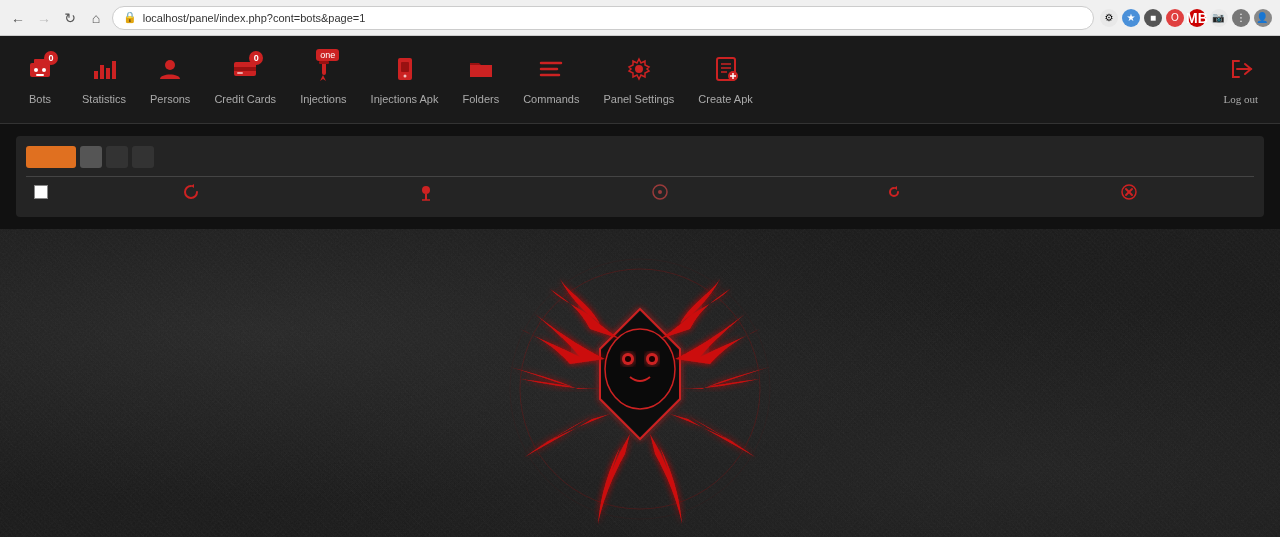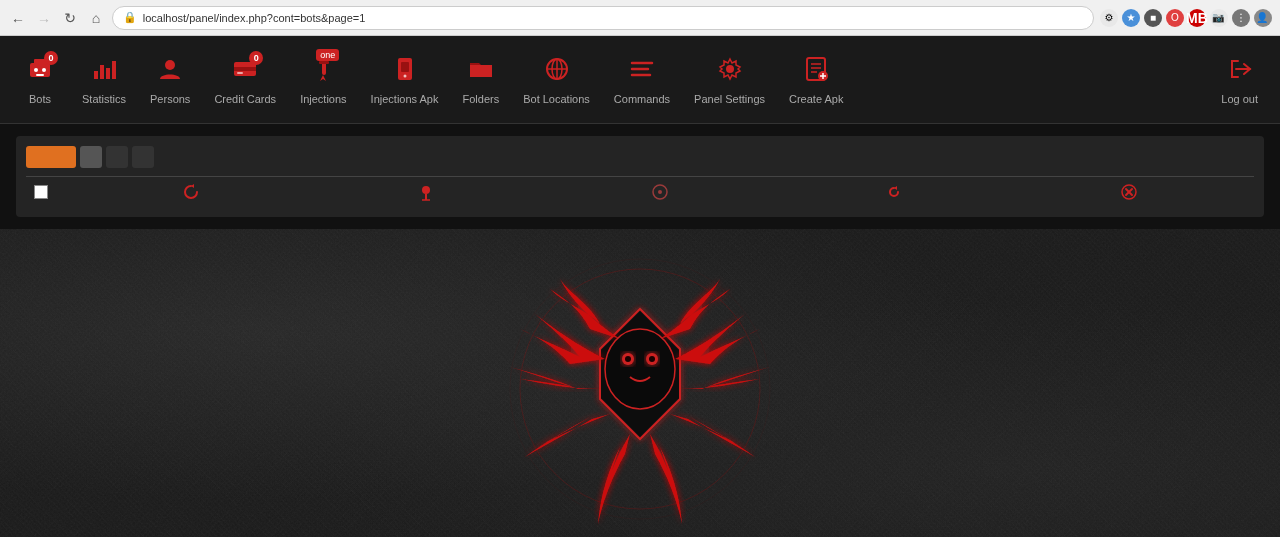--- a/index.html
+++ b/index.html
@@ -111,20 +111,21 @@
     }
     .logout-btn {
       margin-left: auto;
       display: flex;
       flex-direction: column;
       align-items: center;
       justify-content: center;
       color: #aaa;
       cursor: pointer;
       padding: 8px 12px;
+      font-family: Liberation Serif, serif;
     }
     .logout-icon {
       font-size: 24px;
       color: #cc2222;
       margin-bottom: 4px;
     }
 
     
     .table-section {
       background: rgba(40,40,40,0.85);
@@ -309,31 +310,20 @@
     <div class="nav-icon">
       <svg width="28" height="28" viewBox="0 0 28 28" fill="none">
         <path d="M3 10 L3 22 L25 22 L25 10 Z" fill="#cc2222"></path>
         <path d="M3 10 L3 8 L12 8 L14 10 Z" fill="#991111"></path>
       </svg>
     </div>
     <span class="nav-label">Folders</span>
   </div>
 
 
-  <div class="nav-item">
-    <div class="nav-icon">
-      <svg width="28" height="28" viewBox="0 0 28 28" fill="none">
-        <circle cx="14" cy="14" r="10" stroke="#cc2222" stroke-width="2" fill="none"></circle>
-        <ellipse cx="14" cy="14" rx="5" ry="10" stroke="#cc2222" stroke-width="1.5" fill="none"></ellipse>
-        <line x1="4" y1="14" x2="24" y2="14" stroke="#cc2222" stroke-width="1.5"></line>
-        <line x1="14" y1="4" x2="14" y2="24" stroke="#cc2222" stroke-width="1.5"></line>
-      </svg>
-    </div>
-    <span class="nav-label">Bot Locations</span>
-  </div>
 
   <div class="nav-item">
     <div class="nav-icon">
       <svg width="28" height="28" viewBox="0 0 28 28" fill="none">
         <line x1="4" y1="8" x2="24" y2="8" stroke="#cc2222" stroke-width="2.5" stroke-linecap="round"></line>
         <line x1="4" y1="14" x2="20" y2="14" stroke="#cc2222" stroke-width="2.5" stroke-linecap="round"></line>
         <line x1="4" y1="20" x2="22" y2="20" stroke="#cc2222" stroke-width="2.5" stroke-linecap="round"></line>
       </svg>
     </div>
     <span class="nav-label">Commands</span>

